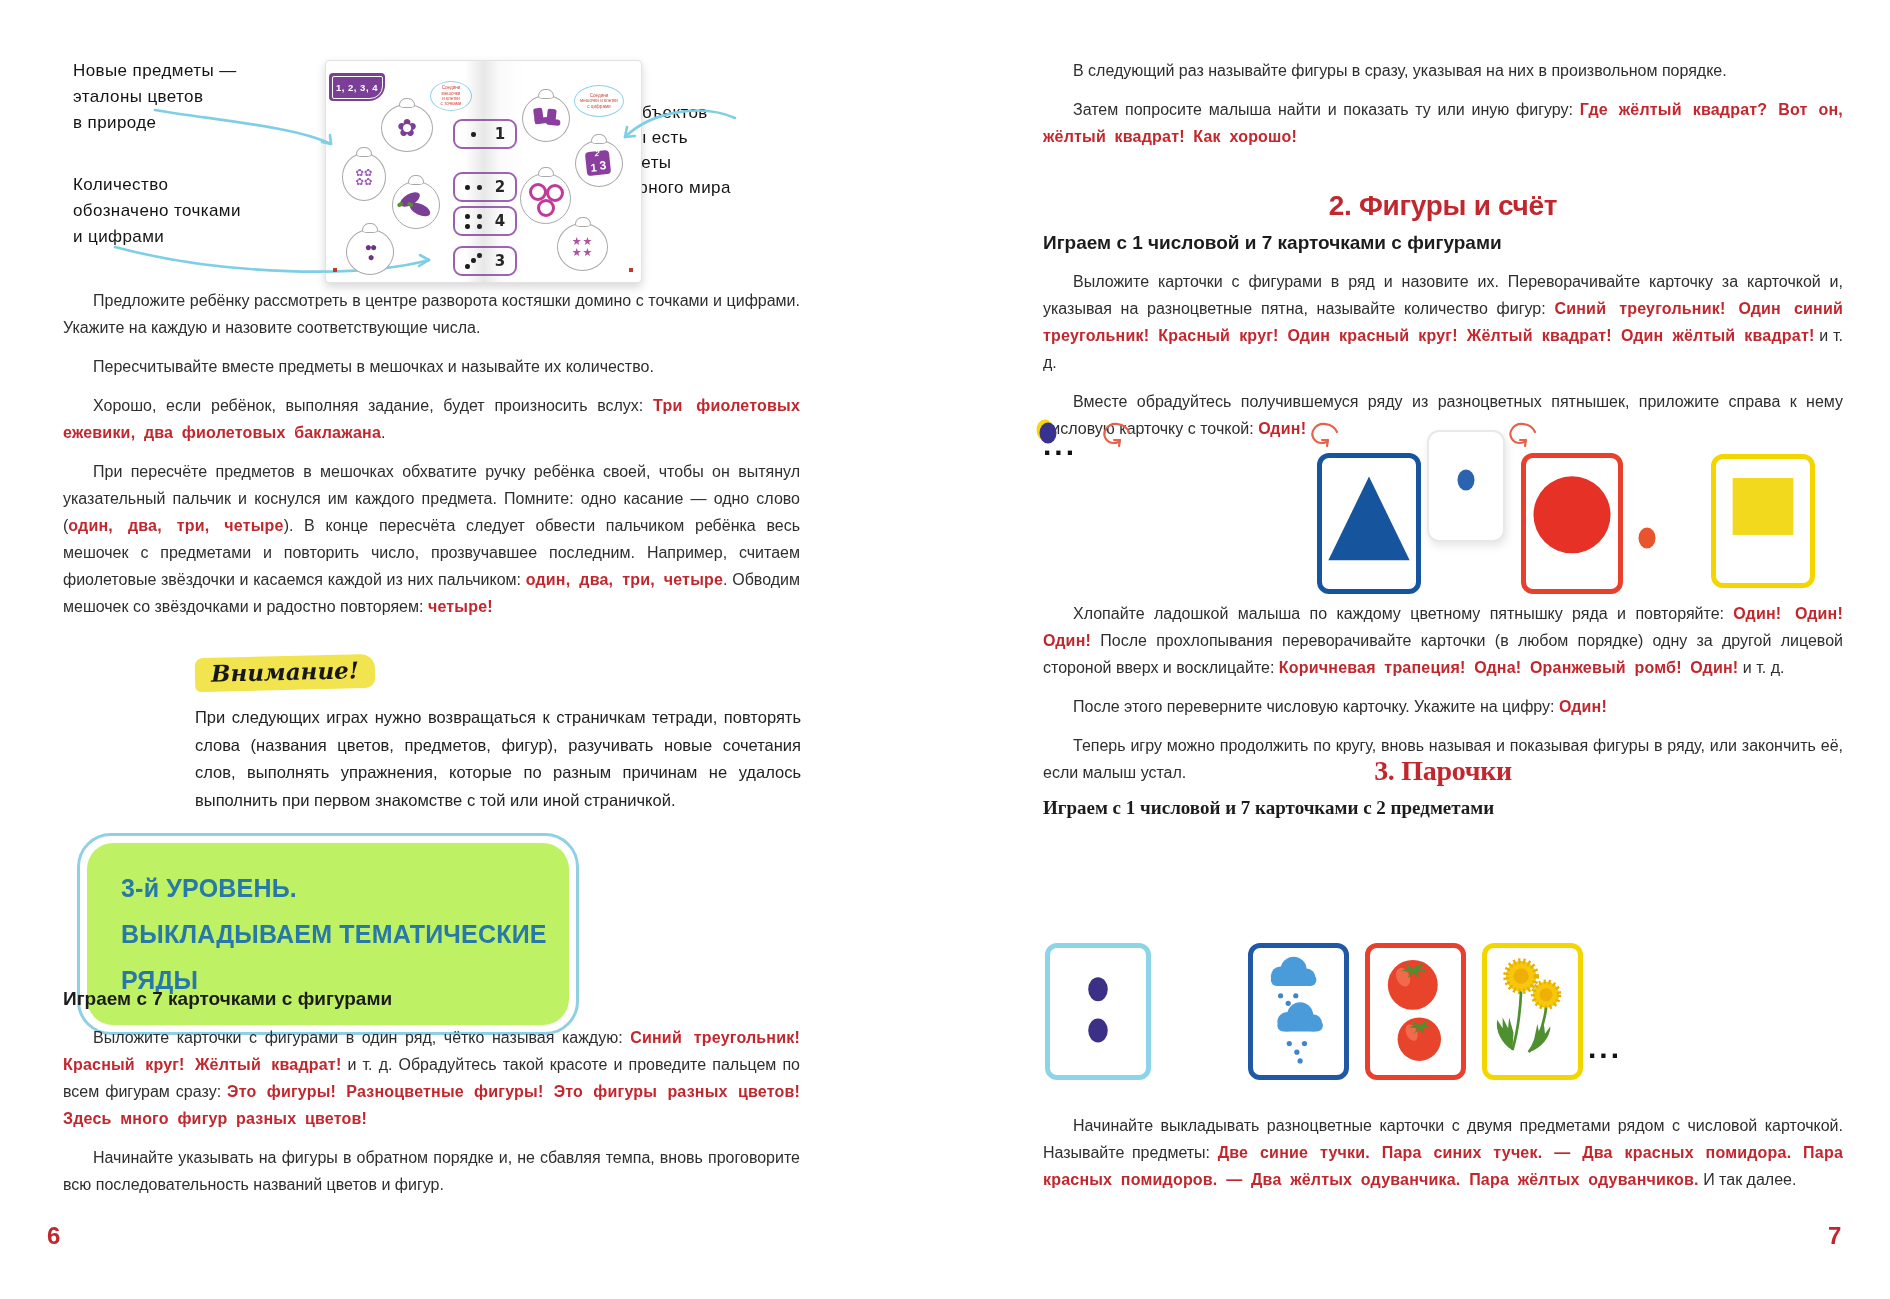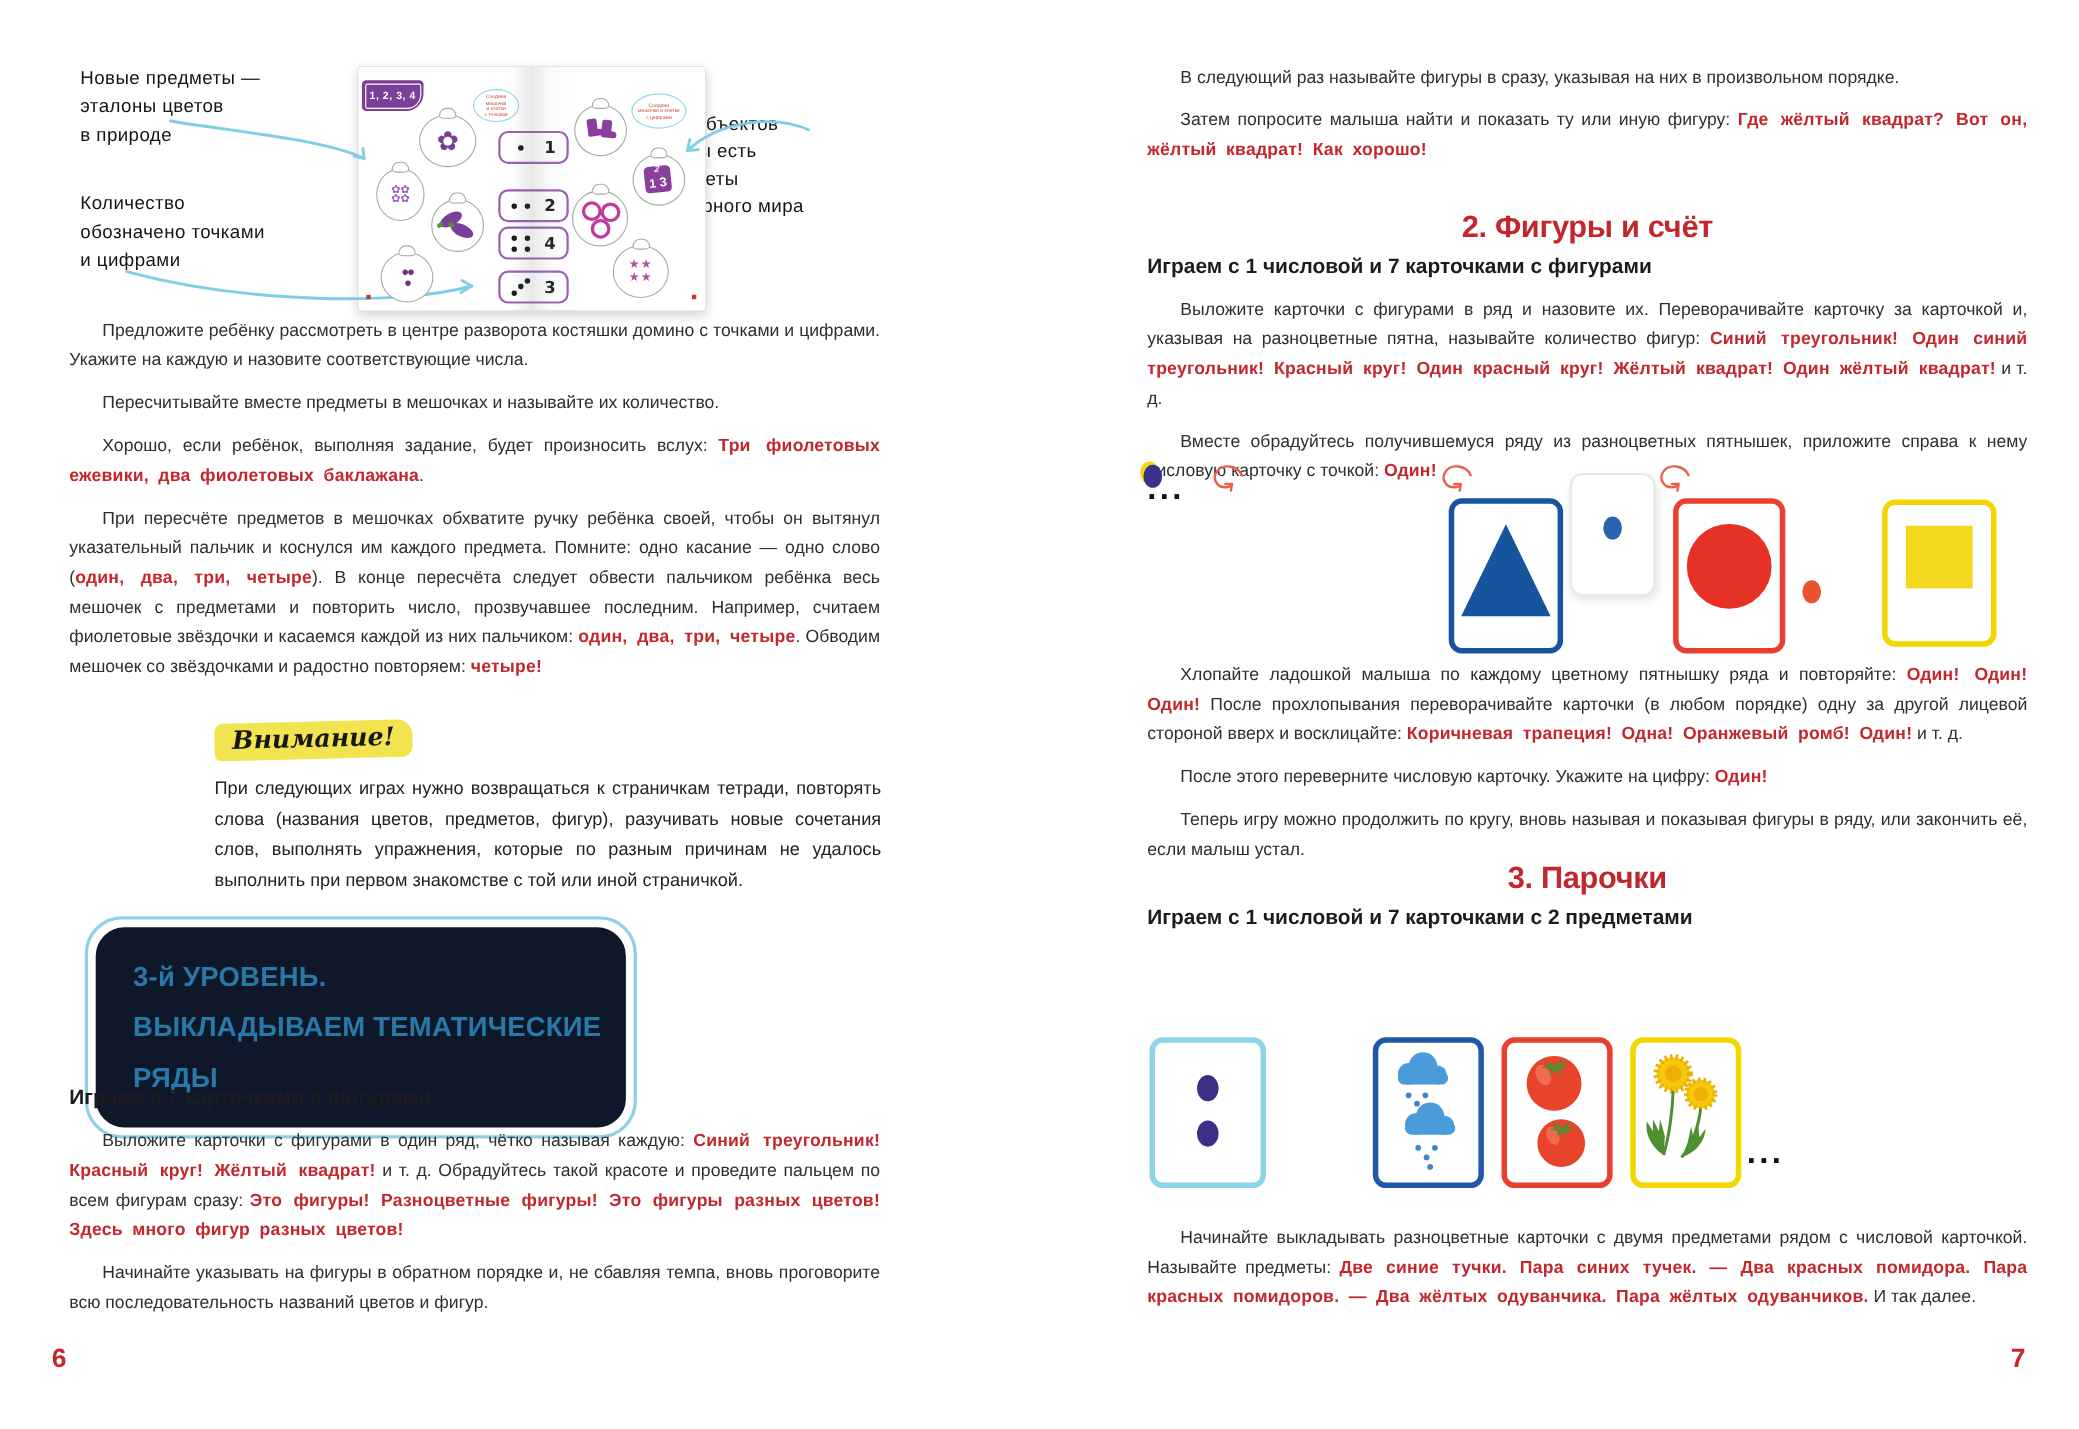--- a/index.html
+++ b/index.html
@@ -22,21 +22,21 @@
   .attn-label{display:inline-block;margin-left:132px;background:#f2e44e;
       padding:2px 16px 5px;border-radius:8px 14px 10px 6px;transform:rotate(-1.4deg);
       font-family:"DejaVu Serif",serif;font-style:italic;font-weight:bold;
       font-size:23px;color:#171717;}
   .attn-para{margin:14px 0 0 132px;width:606px;text-align:justify;
       font-size:16.5px;line-height:27.5px;color:#222;}
 
   
   .level-outer{position:absolute;left:14px;top:833px;width:482px;
       border:3px solid #8fd0e4;border-radius:34px;padding:7px;}
-  .level-inner{background:#0f172a;border-radius:26px;padding:22px 18px 22px 34px;}
+  .level-inner{background:#bef264;border-radius:26px;padding:22px 18px 22px 34px;}
   .level-line{font-size:25px;font-weight:bold;color:#2878a8;line-height:46px;letter-spacing:.2px;}
 
   
   #illustration{left:0;top:52px;width:737px;height:242px;}
   .annot{position:absolute;font-size:17px;line-height:26px;color:#141414;
          letter-spacing:.4px;white-space:pre-line;}
   #annot-right{line-height:25px;}
   #minibook{position:absolute;left:262px;top:8px;width:315px;height:221px;
       background:#fff;border:1px solid #e2e2e2;border-radius:4px;
       box-shadow:0 4px 10px rgba(0,0,0,.16);}
@@ -319,21 +319,21 @@
         <span class="cdot" style="background:#38318d"></span>
       </div>
     </div>
 
   <div class="abs" style="left:0;top:600px;width:800px;">
       <p class="para"><span>Хлопайте ладошкой малыша по каждому цветному пятнышку ряда и повторяйте: </span><span class="red">Один! Один! Один!</span><span> После прохлопывания переворачивайте карточки (в любом порядке) одну за другой лицевой стороной вверх и восклицайте: </span><span class="red">Коричневая трапеция! Одна! Оранжевый ромб! Один!</span><span> и т. д.</span></p>
       <p class="para"><span>После этого переверните числовую карточку. Укажите на цифру: </span><span class="red">Один!</span></p>
       <p class="para"><span>Теперь игру можно продолжить по кругу, вновь называя и показывая фигуры в ряду, или закончить её, если малыш устал.</span></p>
     </div>
 
-  <div class="abs" style="left:0;top:782px;width:800px;">
+  <div class="abs" style="left:0;top:755px;width:800px;font-family:Liberation Serif, serif;">
     <div class="sec-heading">3. Парочки</div>
     <div class="sec-subtitle">Играем с 1 числовой и 7 карточками с 2 предметами</div>
   </div>
 
   <div class="cardsrow" id="pair-cards">
       <div class="card framed" style="border-color: rgb(142, 212, 232);">
         <svg viewBox="0 0 86 117" preserveAspectRatio="xMidYMid meet">
           <ellipse cx="43" cy="38" rx="9" ry="11" fill="#3b2f86"></ellipse>
           <ellipse cx="43" cy="76" rx="9" ry="11" fill="#3b2f86"></ellipse>
         </svg>

